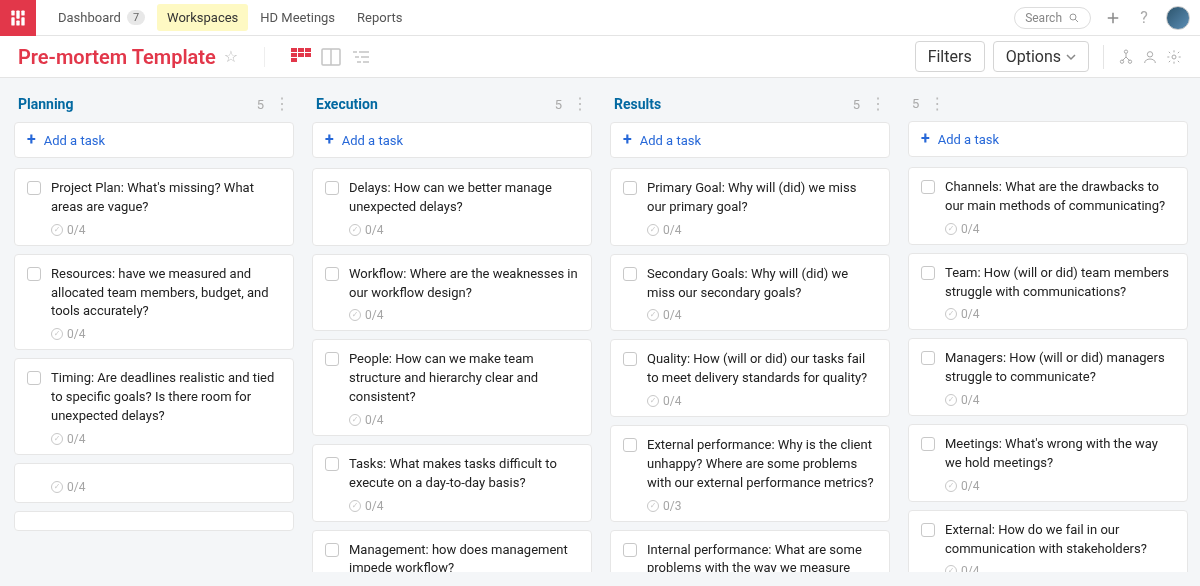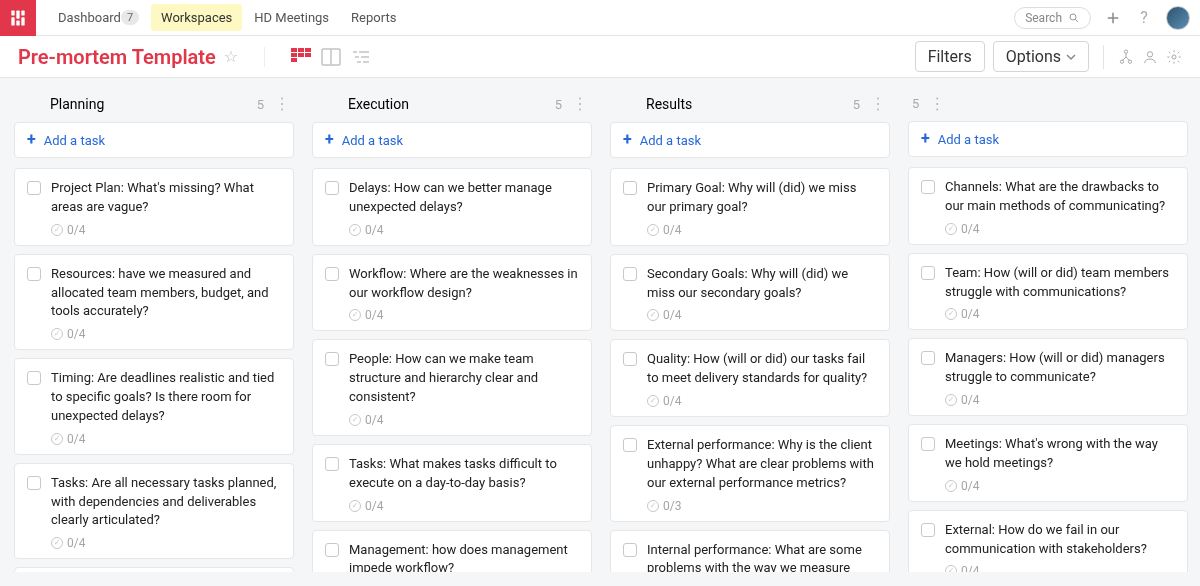--- a/index.html
+++ b/index.html
@@ -26,21 +26,21 @@
     background: #e2374a;
     display:flex; align-items:center; justify-content:center;
   }
   .logo svg { width: 20px; height: 20px; }
   .nav-items { display:flex; align-items:center; gap: 2px; margin-left: 12px; flex:1; }
   .nav-item {
     padding: 6px 10px;
     color:#555;
     font-size:13px;
     border-radius:3px;
-    display:flex; align-items:flex-end; gap:0;
+    display:flex; align-items:flex-end; gap:6px;
     cursor:pointer;
   }
   .nav-item.active { background:#fef9c3; color:#333; }
   .badge {
     background:#e8e8e8; color:#666;
     border-radius: 8px; padding: 1px 6px; font-size:11px;
   }
   .nav-right { display:flex; align-items:center; gap:13px; margin-left:auto; }
   .search-pill {
     border:1px solid #ddd; border-radius: 14px;
@@ -99,21 +99,21 @@
   .column {
     width: 280px;
     flex-shrink:0;
     display:flex; flex-direction:column;
   }
   .col-header {
     display:flex; align-items:center;
     padding: 4px 4px 10px 4px;
     font-size:14px;
   }
-  .col-title { font-weight:400; color:#000000; flex:1;margin-left:32px;}
+  .col-title { font-weight:700; color:#0369a1; flex:1;}
   .col-count { color:#aaa; font-size:13px; margin-right:10px;}
   .col-menu { color:#bbb; cursor:pointer; font-size:16px; line-height:0.7;}
   .add-card {
     background:#fff; border:1px solid #e6e6e6; border-radius:4px;
     padding: 9px 12px; display:flex; align-items:center; gap:8px;
     color:#2768d8; font-size:13px; cursor:pointer; margin-bottom:10px;
   }
   .add-card .plus { font-size:16px; font-weight:700; line-height:1; }
   .cards { display:flex; flex-direction:column; gap:8px; overflow-y:auto; }
   .card {
@@ -280,24 +280,20 @@
           <div class="card-top">
             <div class="checkbox"></div>
             <div class="card-title">Timing: Are deadlines realistic and tied to specific goals? Is there room for unexpected delays?</div>
           </div>
           <div class="card-meta">
             <span class="check-circle"></span>
             <span>0/4</span>
           </div>
         </div>
         <div class="card">
-          <div class="card-top">
-            <div class="checkbox"></div>
-            <div class="card-title">Tasks: Are all necessary tasks planned, with dependencies and deliverables clearly articulated?</div>
-          </div>
           <div class="card-meta">
             <span class="check-circle"></span>
             <span>0/4</span>
           </div>
         </div>
         <div class="card"></div>
       </div>
     </div>
     <div class="column">
       <div class="col-header">
@@ -395,21 +391,21 @@
             <div class="card-title">Quality: How (will or did) our tasks fail to meet delivery standards for quality?</div>
           </div>
           <div class="card-meta">
             <span class="check-circle"></span>
             <span>0/4</span>
           </div>
         </div>
         <div class="card">
           <div class="card-top">
             <div class="checkbox"></div>
-            <div class="card-title">External performance: Why is the client unhappy? What are clear problems with our external perfor­mance metrics?</div>
+            <div class="card-title">External performance: Why is the client unhappy? Where are some problems with our external perfor­mance metrics?</div>
           </div>
           <div class="card-meta">
             <span class="check-circle"></span>
             <span>0/3</span>
           </div>
         </div>
         <div class="card">
           <div class="card-top">
             <div class="checkbox"></div>
             <div class="card-title">Internal performance: What are some problems with the way we measure success internally?</div>

